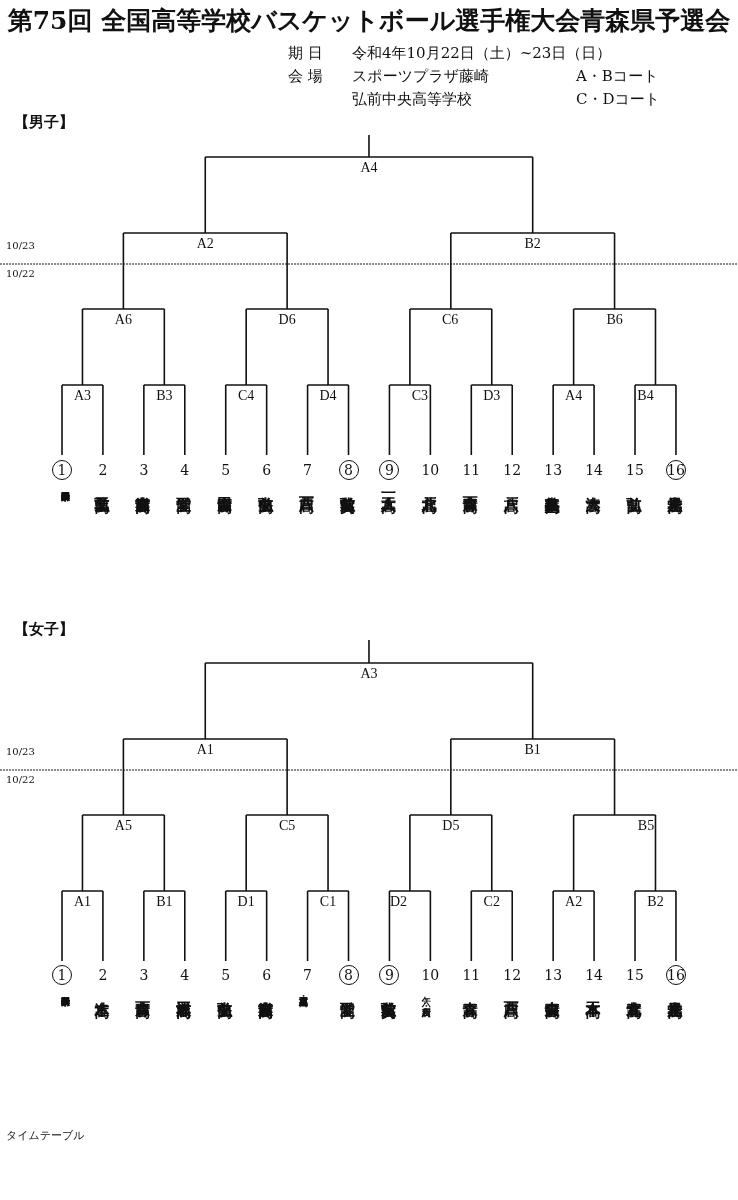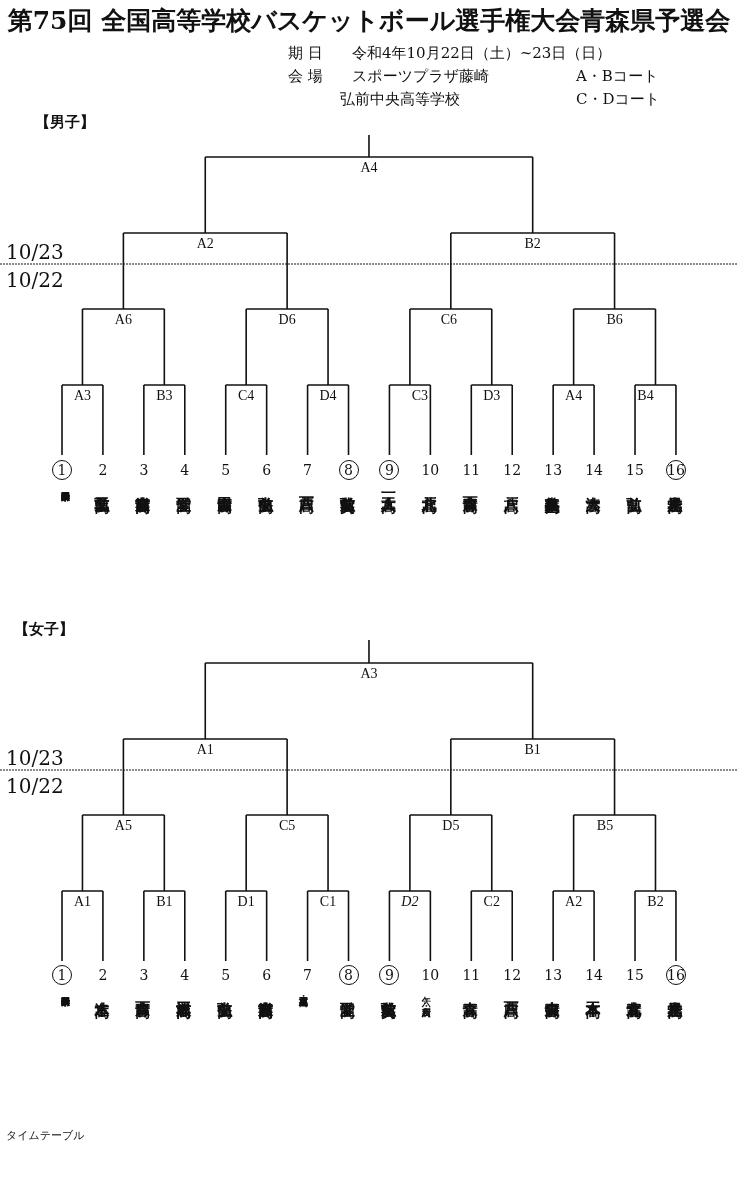--- a/index.html
+++ b/index.html
@@ -2,46 +2,46 @@
 <html><head>
 <meta charset="utf-8">
 <style>
   html, body { margin:0; padding:0; background:#ffffff; }
   body { width:738px; height:1200px; position:relative; overflow:hidden;
          font-family:"DejaVu Serif","Liberation Serif",serif; color:#111; }
   .abs { position:absolute; }
   .title { left:0; top:4px; width:738px; text-align:center; font-size:25px; font-weight:bold; letter-spacing:0px; white-space:nowrap; }
   .info { font-size:15px; white-space:nowrap; }
   .section { font-size:15px; font-weight:bold; }
-  .date { font-size:20px; }
+  .date { font-size:10px; }
   svg.bracket { position:absolute; left:0; }
   .rlabel { font-size:14px; font-family:"Liberation Serif","DejaVu Serif",serif; }
   .team-num { font-size:14px; text-align:center; width:30px; }
   .team-name { writing-mode:vertical-rl; font-size:15px; font-weight:bold; line-height:1; letter-spacing:0; text-orientation:upright; }
   .team-name.small { font-size:9px; }
   .team-name.two { font-size:8.5px; }
   .tt-title { left:6px; top:1128px; font-size:11px; }
   table.tt { position:absolute; left:2px; top:1151px; width:734px; border-collapse:collapse; }
   table.tt td { border:1.5px solid #111; text-align:center; font-size:15px; height:20px; padding:0; }
 </style>
 </head>
 <body>
 
 <div class="abs title">第75回 全国高等学校バスケットボール選手権大会青森県予選会</div>
 
 <div class="abs info" style="left:288px;top:44px;">期 日</div>
 <div class="abs info" style="left:352px;top:44px;">令和4年10月22日（土）~23日（日）</div>
 <div class="abs info" style="left:288px;top:67px;">会 場</div>
 <div class="abs info" style="left:352px;top:67px;">スポーツプラザ藤崎</div>
 <div class="abs info" style="left:576px;top:67px;">A・Bコート</div>
-<div class="abs info" style="left:340px;top:90px;">弘前中央高等学校</div>
+<div class="abs info" style="left:352px;top:90px;">弘前中央高等学校</div>
 <div class="abs info" style="left:576px;top:90px;">C・Dコート</div>
 
 <div id="brackets">
-    <div class="abs section" style="left: 14px; top: 113px; margin-left: 21px;">【男子】</div>
+    <div class="abs section" style="left: 14px; top: 113px;">【男子】</div>
     <div class="abs date" style="left: 6px; top: 240px;">10/23</div>
     <div class="abs date" style="left: 6px; top: 268px;">10/22</div>
     <svg class="bracket" width="738" height="324" style="top: 135px;">
       <line x1="0" y1="129" x2="738" y2="129" stroke="#666" stroke-width="1.5" stroke-dasharray="2,1"></line>
       <line x1="62" y1="250" x2="62" y2="320" stroke="#111" stroke-width="1.6"></line>
       <line x1="102.93" y1="250" x2="102.93" y2="320" stroke="#111" stroke-width="1.6"></line>
       <line x1="62" y1="250" x2="102.93" y2="250" stroke="#111" stroke-width="1.6"></line>
       <line x1="143.86" y1="250" x2="143.86" y2="320" stroke="#111" stroke-width="1.6"></line>
       <line x1="184.79" y1="250" x2="184.79" y2="320" stroke="#111" stroke-width="1.6"></line>
       <line x1="143.86" y1="250" x2="184.79" y2="250" stroke="#111" stroke-width="1.6"></line>
@@ -84,21 +84,21 @@
       <line x1="205.255" y1="22" x2="205.255" y2="98" stroke="#111" stroke-width="1.6"></line>
       <line x1="532.695" y1="22" x2="532.695" y2="98" stroke="#111" stroke-width="1.6"></line>
       <line x1="205.255" y1="22" x2="532.695" y2="22" stroke="#111" stroke-width="1.6"></line>
       <line x1="368.975" y1="0" x2="368.975" y2="22" stroke="#111" stroke-width="1.6"></line>
     </svg>
     <div class="abs rlabel" style="left: 348.975px; width: 40px; text-align: center; top: 160px;">A4</div>
     <div class="abs rlabel" style="left: 185.255px; width: 40px; text-align: center; top: 236px;">A2</div>
     <div class="abs rlabel" style="left: 512.695px; width: 40px; text-align: center; top: 236px;">B2</div>
     <div class="abs rlabel" style="left: 103.395px; width: 40px; text-align: center; top: 312px;">A6</div>
     <div class="abs rlabel" style="left: 267.115px; width: 40px; text-align: center; top: 312px;">D6</div>
-    <div class="abs rlabel" style="left: 417px; width: 40px; text-align: right; top: 312px;">C6</div>
+    <div class="abs rlabel" style="left: 442px; width: 40px; text-align: left; top: 312px;">C6</div>
     <div class="abs rlabel" style="left: 594.555px; width: 40px; text-align: center; top: 312px;">B6</div>
     <div class="abs rlabel" style="left: 62.465px; width: 40px; text-align: center; top: 388px;">A3</div>
     <div class="abs rlabel" style="left: 144.325px; width: 40px; text-align: center; top: 388px;">B3</div>
     <div class="abs rlabel" style="left: 226.185px; width: 40px; text-align: center; top: 388px;">C4</div>
     <div class="abs rlabel" style="left: 308.045px; width: 40px; text-align: center; top: 388px;">D4</div>
     <div class="abs rlabel" style="left: 389.905px; width: 60px; text-align: center; top: 388px;">C3</div>
     <div class="abs rlabel" style="left: 471.765px; width: 40px; text-align: center; top: 388px;">D3</div>
     <div class="abs rlabel" style="left: 553.625px; width: 40px; text-align: center; top: 388px;">A4</div>
     <div class="abs rlabel" style="left: 635.485px; width: 20px; text-align: center; top: 388px;">B4</div>
     <div class="abs" style="left: 52px; top: 460px; width: 18px; height: 18px; border: 1.5px solid rgb(17, 17, 17); border-radius: 50%;"></div>
@@ -188,26 +188,26 @@
       <line x1="532.695" y1="23" x2="532.695" y2="99" stroke="#111" stroke-width="1.6"></line>
       <line x1="205.255" y1="23" x2="532.695" y2="23" stroke="#111" stroke-width="1.6"></line>
       <line x1="368.975" y1="0" x2="368.975" y2="23" stroke="#111" stroke-width="1.6"></line>
     </svg>
     <div class="abs rlabel" style="left: 348.975px; width: 40px; text-align: center; top: 666px;">A3</div>
     <div class="abs rlabel" style="left: 185.255px; width: 40px; text-align: center; top: 742px;">A1</div>
     <div class="abs rlabel" style="left: 512.695px; width: 40px; text-align: center; top: 742px;">B1</div>
     <div class="abs rlabel" style="left: 103.395px; width: 40px; text-align: center; top: 818px;">A5</div>
     <div class="abs rlabel" style="left: 267.115px; width: 40px; text-align: center; top: 818px;">C5</div>
     <div class="abs rlabel" style="left: 430.835px; width: 40px; text-align: center; top: 818px;">D5</div>
-    <div class="abs rlabel" style="left: 585px; width: 40px; text-align: center; top: 818px;">B5</div>
+    <div class="abs rlabel" style="left: 626px; width: 40px; text-align: center; top: 818px;">B5</div>
     <div class="abs rlabel" style="left: 62.465px; width: 40px; text-align: center; top: 894px;">A1</div>
     <div class="abs rlabel" style="left: 144.325px; width: 40px; text-align: center; top: 894px;">B1</div>
     <div class="abs rlabel" style="left: 226.185px; width: 40px; text-align: center; top: 894px;">D1</div>
     <div class="abs rlabel" style="left: 308.045px; width: 40px; text-align: center; top: 894px;">C1</div>
-    <div class="abs rlabel" style="left: 389.905px; width: 40px; text-align: center; top: 894px; font-style: italic;">D2</div>
+    <div class="abs rlabel" style="left: 389.905px; width: 40px; text-align: left; top: 894px;">D2</div>
     <div class="abs rlabel" style="left: 471.765px; width: 40px; text-align: center; top: 894px;">C2</div>
     <div class="abs rlabel" style="left: 553.625px; width: 40px; text-align: center; top: 894px;">A2</div>
     <div class="abs rlabel" style="left: 635.485px; width: 40px; text-align: center; top: 894px;">B2</div>
     <div class="abs" style="left: 52px; top: 965px; width: 18px; height: 18px; border: 1.5px solid rgb(17, 17, 17); border-radius: 50%;"></div>
     <div class="abs team-num" style="left: 47px; top: 965px; line-height: 20px;">1</div>
     <div class="abs team-name two" style="top: 990px; height: 120px; left: 46px; width: 24px;">柴田学園大学附属柴田学園高</div>
     <div class="abs team-num" style="left: 87.93px; top: 965px; line-height: 20px;">2</div>
     <div class="abs team-name" style="top: 990px; height: 114px; left: 93.93px; display: flex; justify-content: space-between; text-align-last: justify; text-align: justify;">木造高</div>
     <div class="abs team-num" style="left: 128.86px; top: 965px; line-height: 20px;">3</div>
     <div class="abs team-name" style="top: 990px; height: 114px; left: 134.86px; display: flex; justify-content: space-between; text-align-last: justify; text-align: justify;">青森西高</div>

